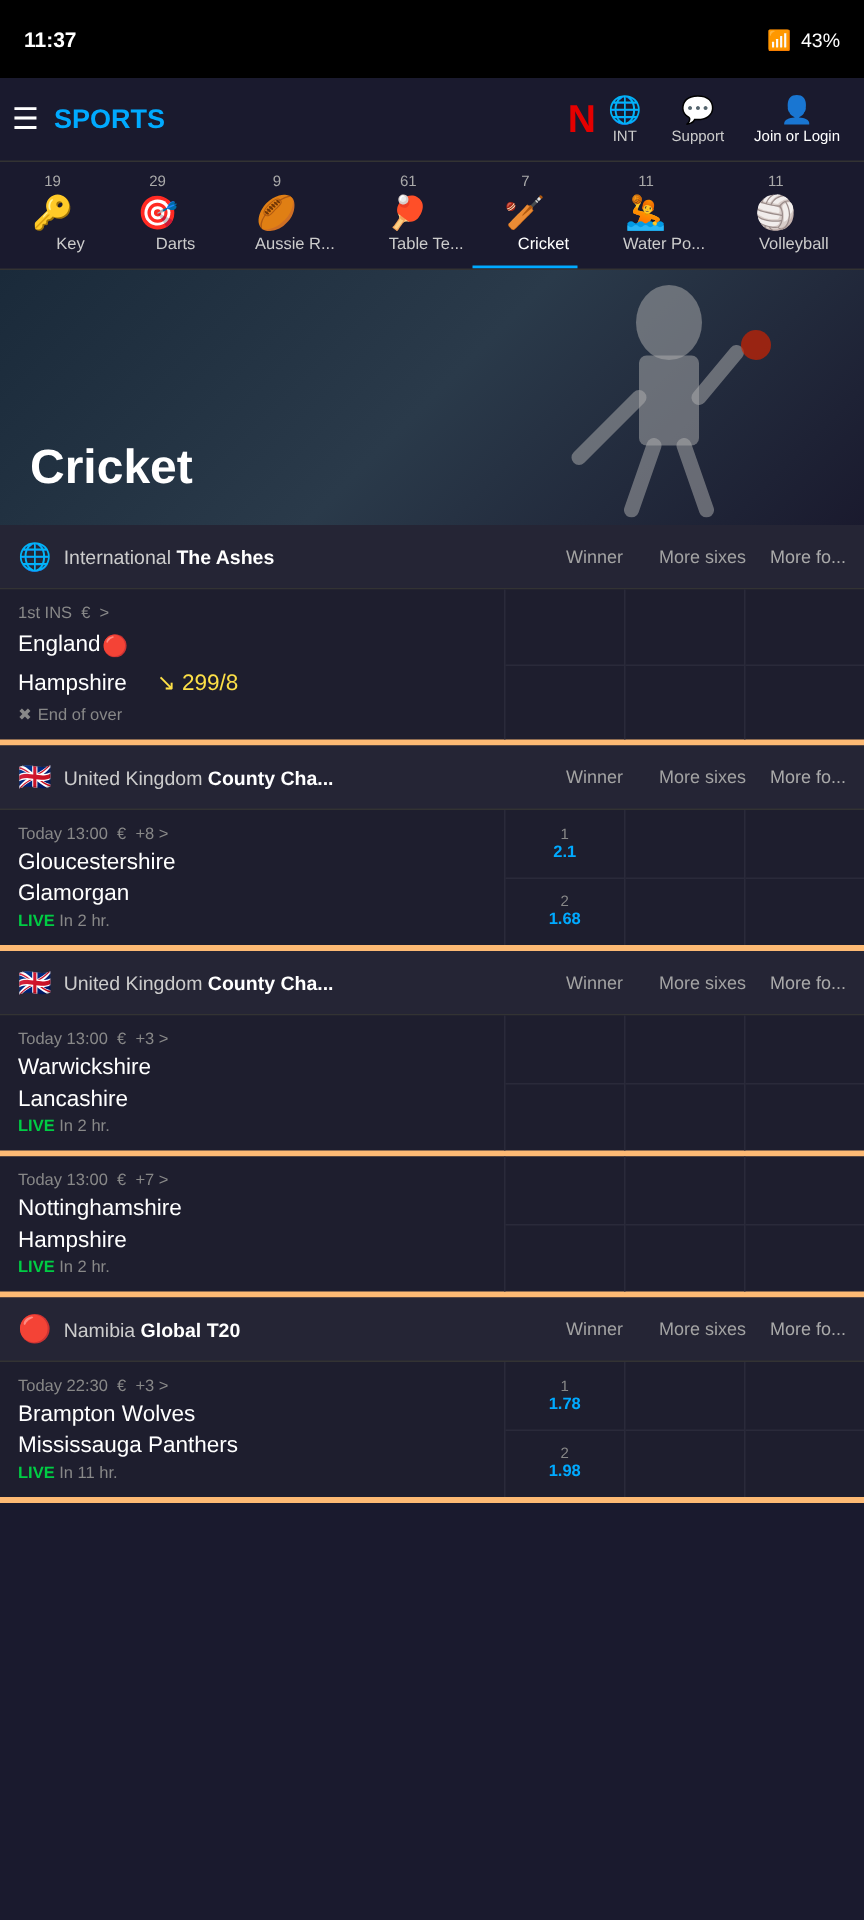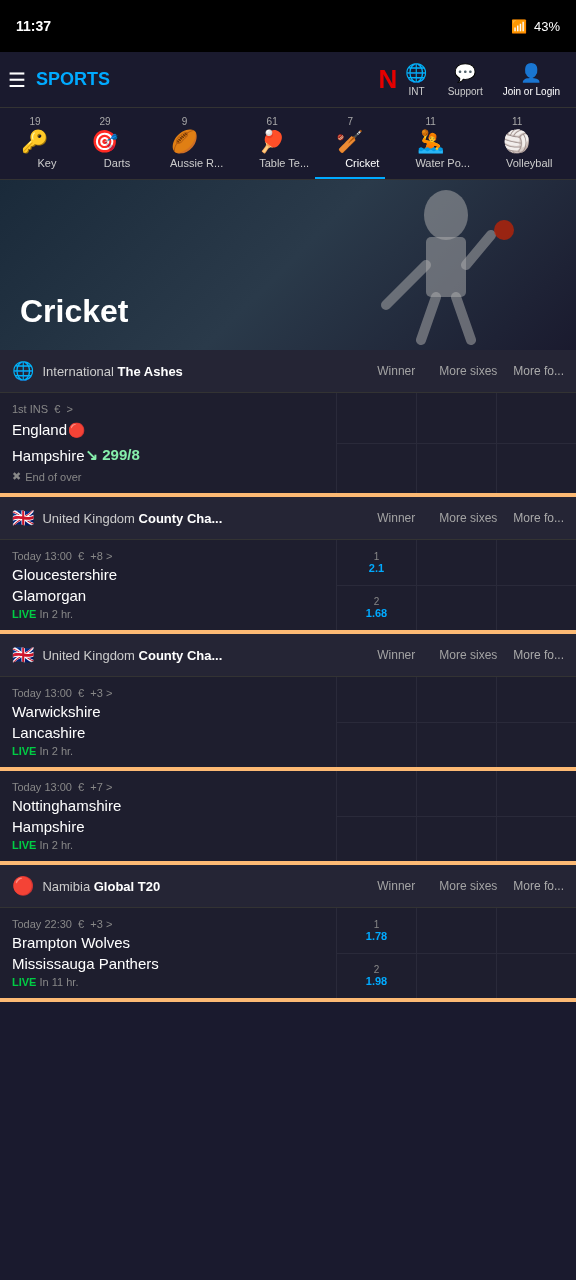--- a/index.html
+++ b/index.html
@@ -310,21 +310,21 @@
 
 <div class="match-row ashes-match">
   <div class="match-info">
     <span class="match-meta">1st INS &nbsp;€&nbsp; &gt;</span>
     <div class="team-row">
       <span class="match-team">England</span>
       <span class="cricket-ball">🔴</span>
     </div>
     <div class="team-row">
       <span class="match-team">Hampshire</span>
-      <span class="match-score" style="margin-left:0; color:#86efac;font-weight:bold;">↘ 299/8</span>
+      <span class="match-score" style="margin-left:19px; color:#fde047;">↘ 299/8</span>
     </div>
     <div class="end-of-over">
       <span>✖</span>
       <span>End of over</span>
     </div>
   </div>
   <div class="match-odds-empty">
     <div class="empty-cell"></div>
     <div class="empty-cell"></div>
   </div>

